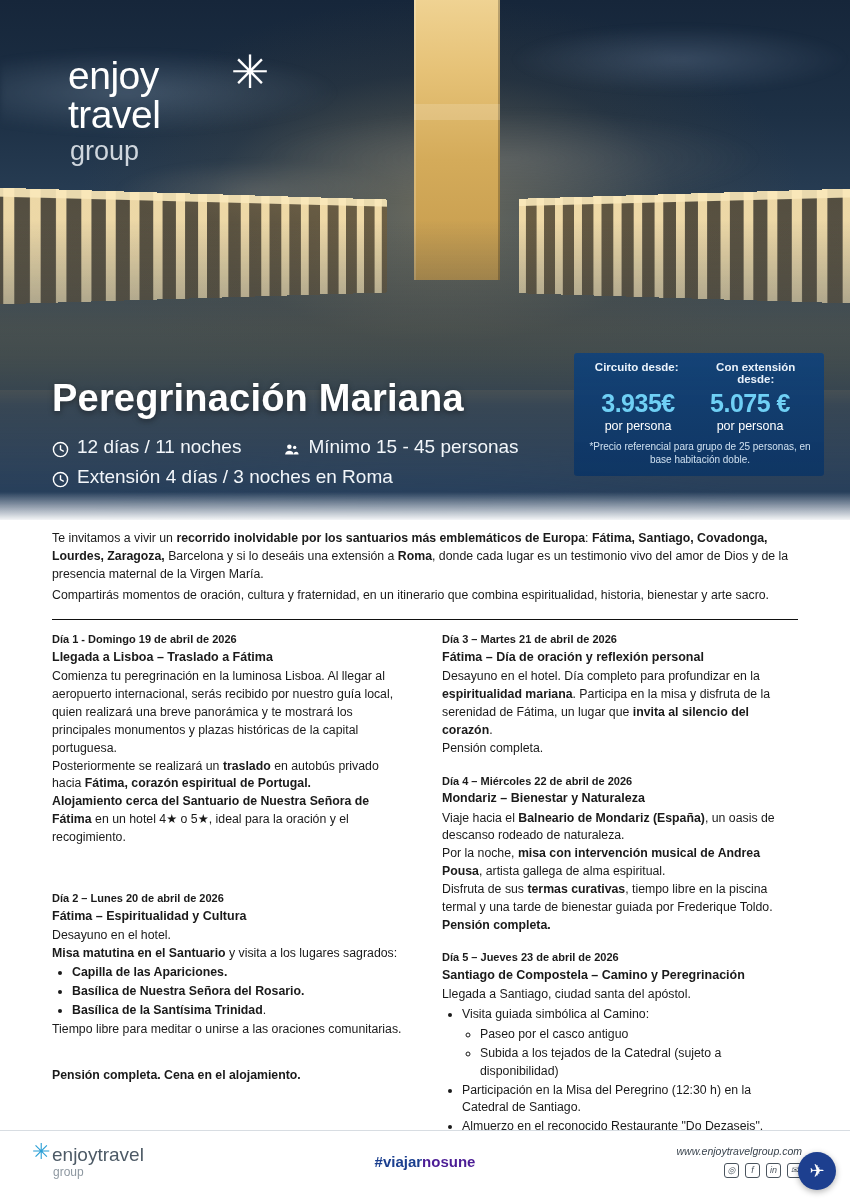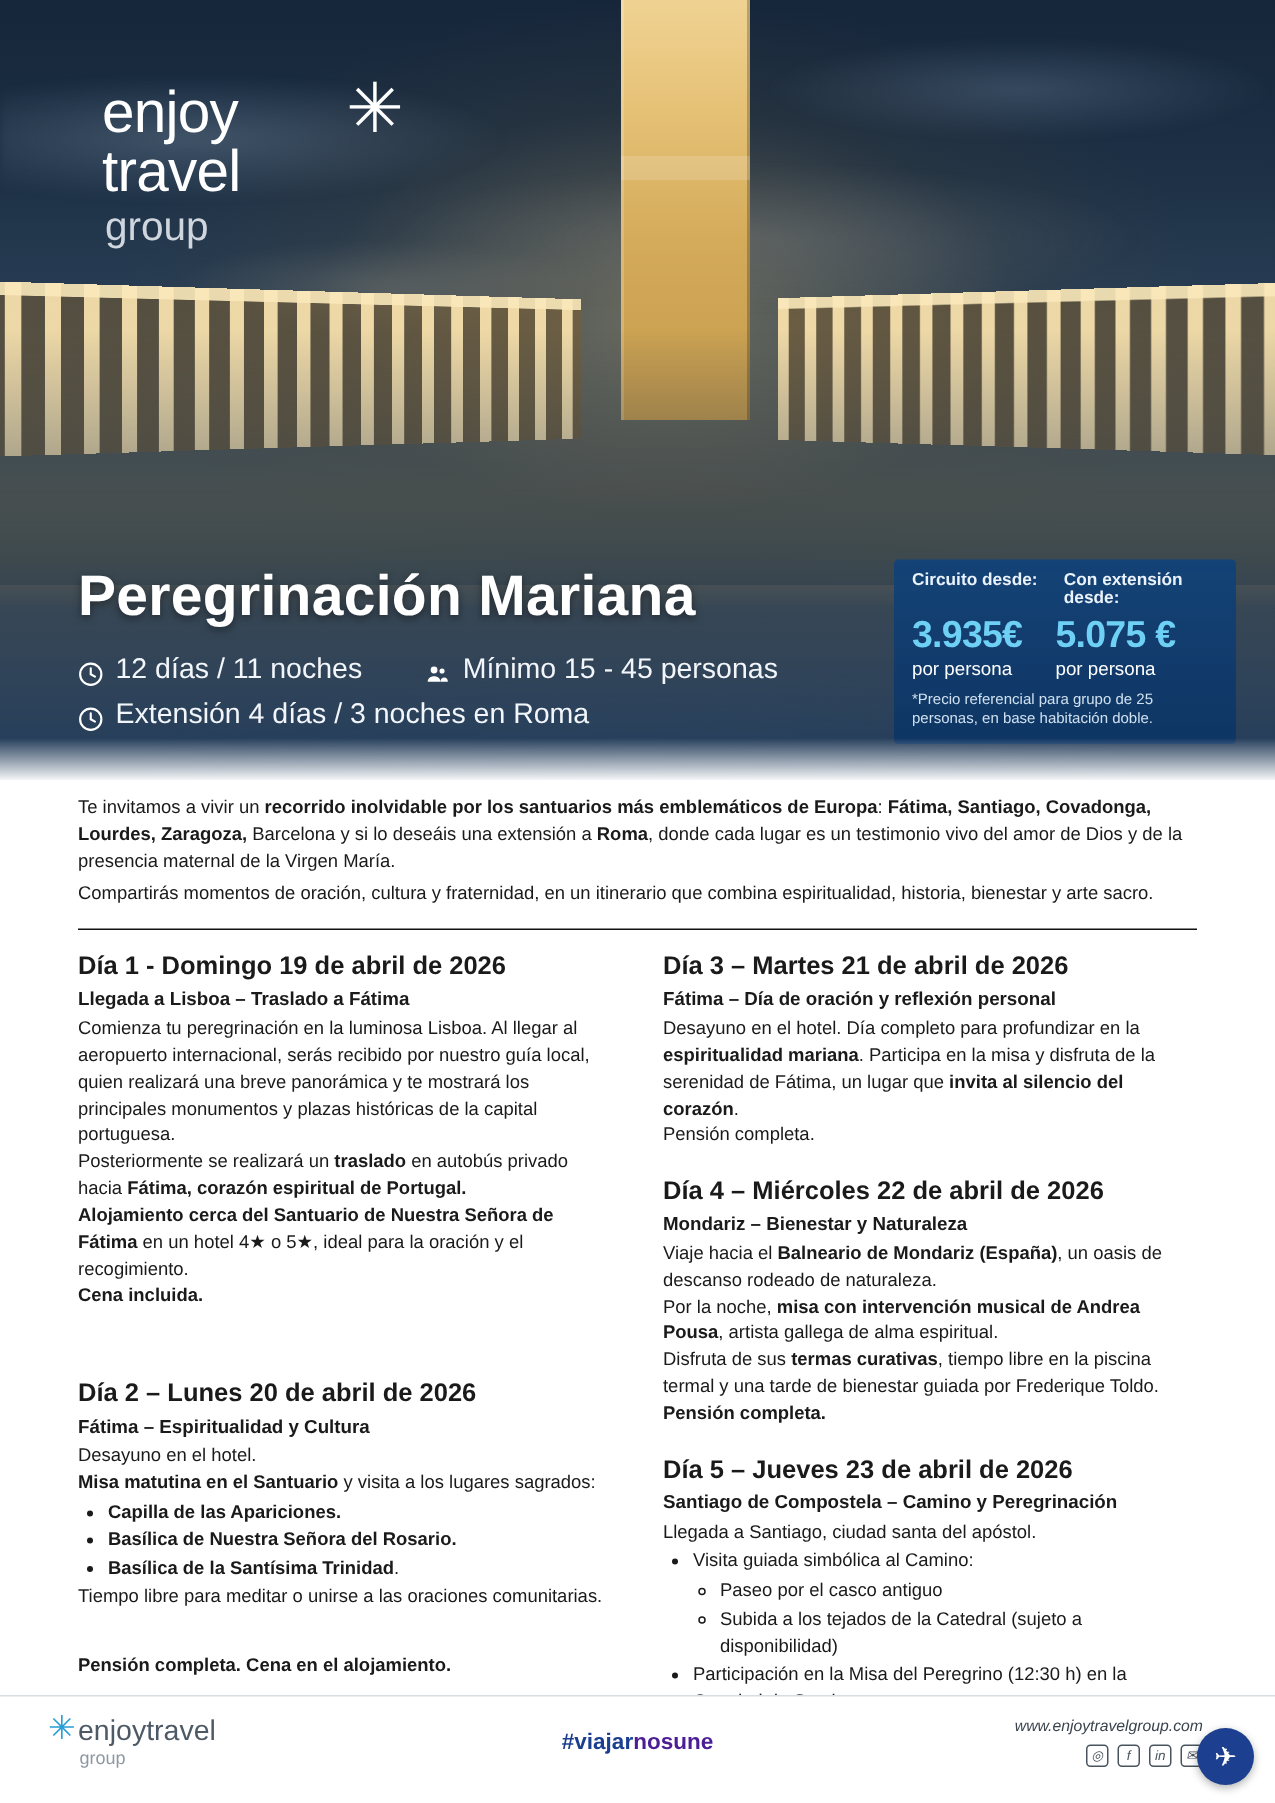--- a/index.html
+++ b/index.html
@@ -103,43 +103,43 @@
   .meta-row {
     display:flex; align-items:center; gap:12px; color:#f2f6fa;
     font-size:19px; margin-top:8px;
   }
   .meta-item { display:flex; align-items:flex-end; gap:8px; }
   .meta-sep { width:18px; }
   .ico { width:17px; height:17px; display:inline-block; }
 
   
   .price-box {
-    position:absolute; right:26px; bottom:24px; width:228px;
+    position:absolute; right:26px; bottom:44px; width:250px;
     background: linear-gradient(180deg, rgba(16,66,122,0.92), rgba(12,52,100,0.92));
-    border-radius:3px; padding:8px 10px 10px 12px; color:#fff;
+    border-radius:3px; padding:8px 10px 10px 12px; color:#fff;text-align:center;
   }
   .price-head { display:flex; gap:10px; font-size:11.5px; font-weight:700; color:#eaf2fb; }
   .price-head span:first-child { width:104px; }
   .price-vals { display:flex; gap:0; margin-top:4px; }
   .price-col { width:104px; }
   .price-col.wide { width:120px; }
   .price-amount { font-size:25px; font-weight:700; color:#6fd0f5; letter-spacing:-0.5px; }
   .price-per { font-size:12.5px; color:#ffffff; margin-top:1px; }
   .price-note { font-size:10px; color:#cfe0f0; margin-top:8px; line-height:1.25; }
 
   
   .content { padding: 10px 52px 0 52px; }
   .intro { font-size:12.3px; line-height:1.45; color:#1a1a1a; }
   .intro p { margin:0 0 4px 0; }
   .rule { border:0; border-top:1px solid #111; margin:14px 0 12px 0; }
 
   .cols { display:flex; gap:34px; }
   .col { width:358px; font-size:12.3px; line-height:1.45; }
   .day { margin-bottom:16px; }
-  .day h3 { font-size:17px; font-weight:700; margin:0; }
+  .day h3 { font-size:11px; font-weight:700; margin:0; }
   .day h4 { font-size:12.5px; font-weight:700; margin:0 0 2px 0; }
   .day p { margin:0; }
   .day ul { margin:2px 0 0 0; padding-left:20px; }
   .day ul li { margin:0 0 1px 0; }
   .day ul ul { list-style-type: circle; padding-left:18px; }
   .spacer-lg { height:28px; }
 
   
   .footer {
     position:absolute; left:0; bottom:0; width:850px; height:72px;
@@ -268,21 +268,20 @@
       <div class="day">
         <h3>Día 1 - Domingo 19 de abril de 2026</h3>
         <h4>Llegada a Lisboa – Traslado a Fátima</h4>
         <p>Comienza tu peregrinación en la luminosa Lisboa. Al llegar al aeropuerto internacional, serás recibido por nuestro guía local, quien realizará una breve panorámica y te mostrará los principales monumentos y plazas históricas de la capital portuguesa.</p>
         <p>
           <span>Posteriormente se realizará un </span><b>traslado</b><span> en autobús privado hacia </span><b>Fátima, corazón espiritual de Portugal.</b>
         </p>
         <p>
           <b>Alojamiento cerca del Santuario de Nuestra Señora de Fátima</b><span> en un hotel 4★ o 5★, ideal para la oración y el recogimiento.</span>
         </p>
-        <p><b>Cena incluida.</b></p>
       </div>
 
       <div class="spacer-lg"></div>
 
       <div class="day">
         <h3>Día 2 – Lunes 20 de abril de 2026</h3>
         <h4>Fátima – Espiritualidad y Cultura</h4>
         <p>Desayuno en el hotel.</p>
         <p>
           <b>Misa matutina en el Santuario</b><span> y visita a los lugares sagrados:</span>

